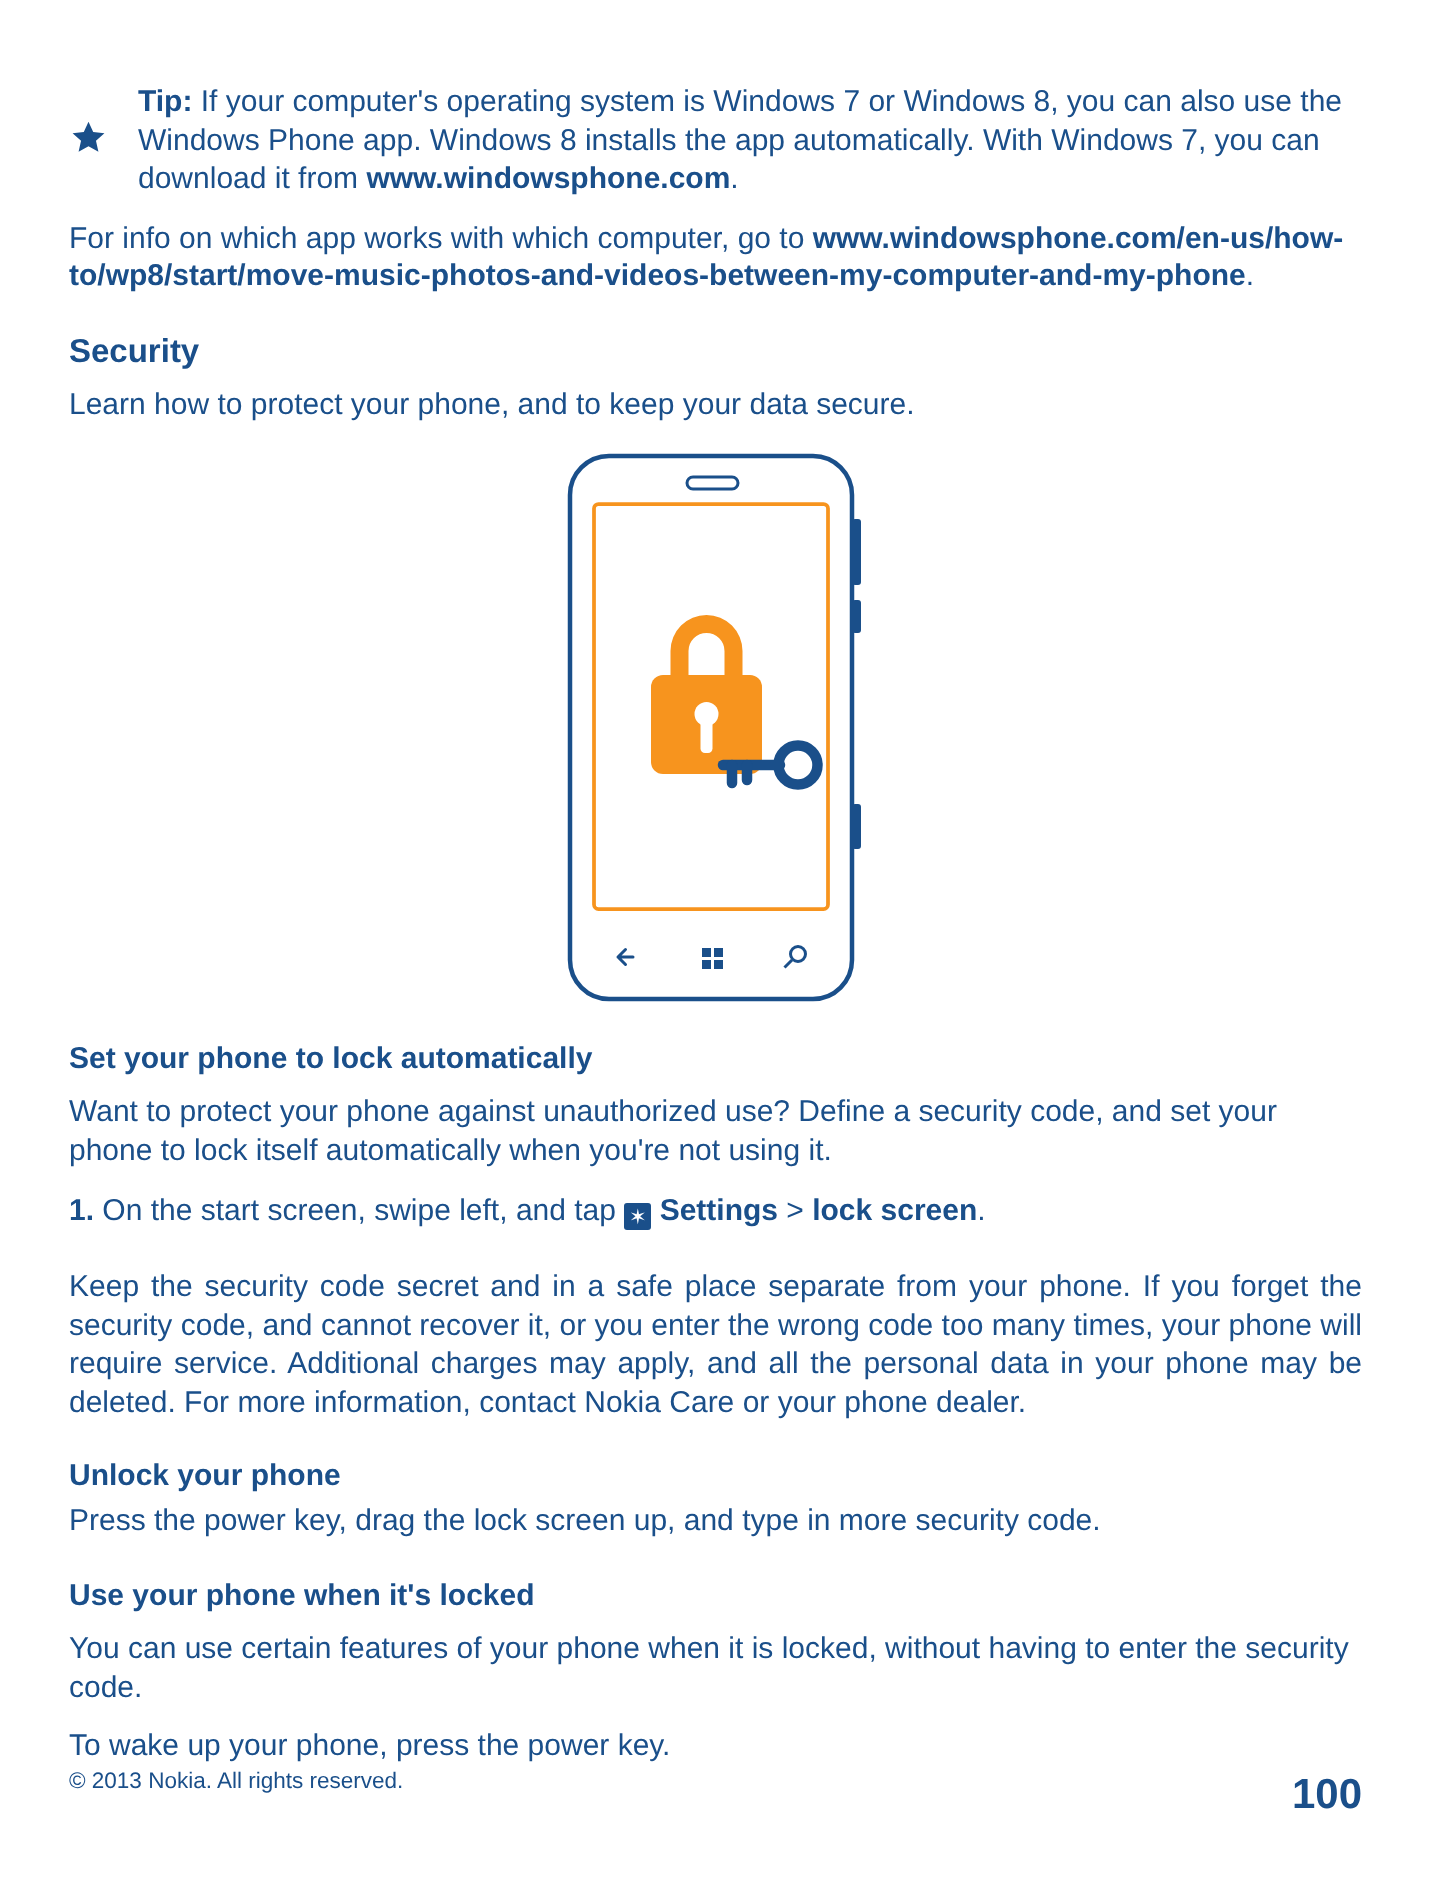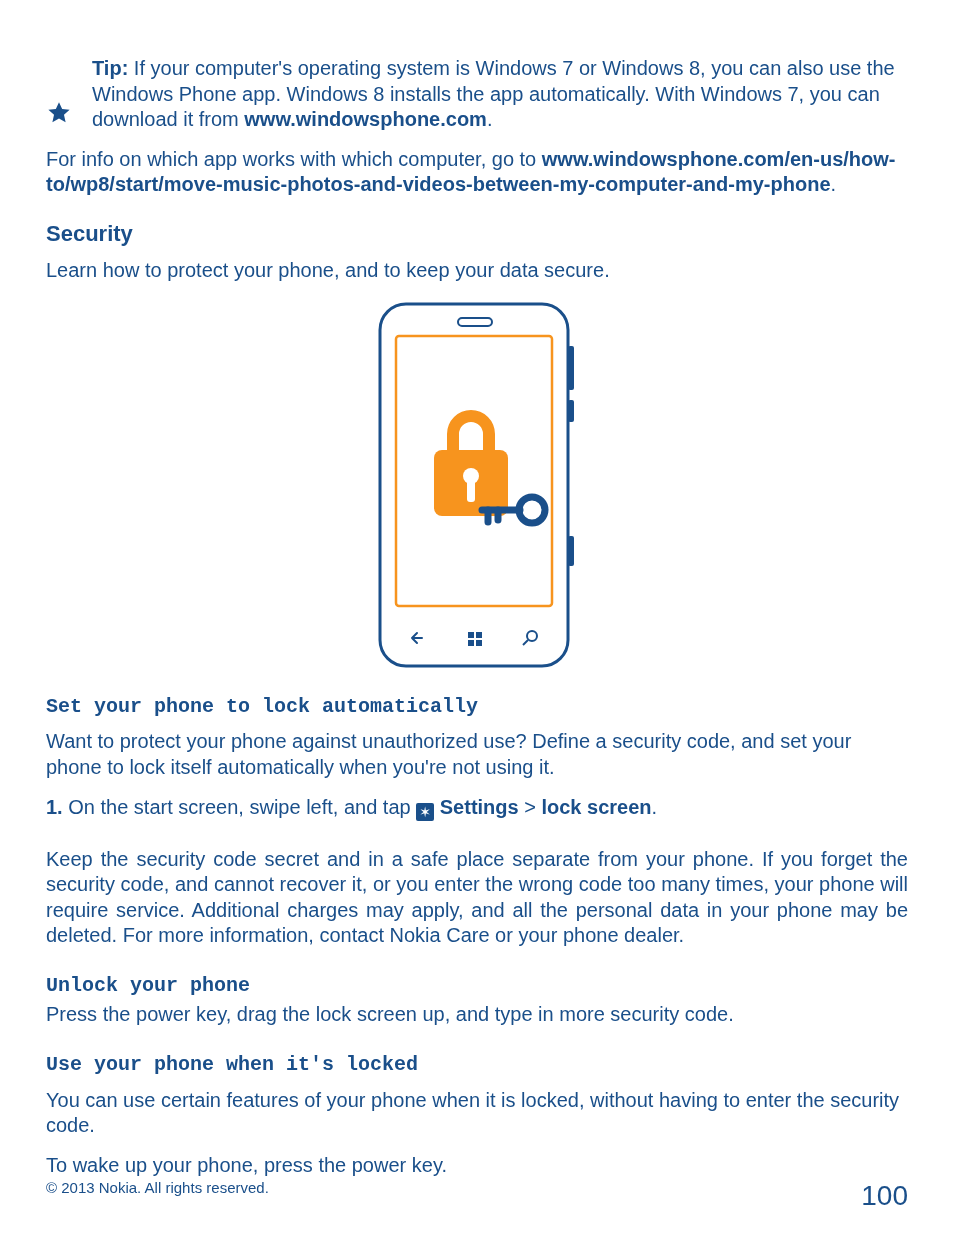--- a/index.html
+++ b/index.html
@@ -6,42 +6,42 @@
   html, body { width: 954px; height: 1258px; }
   body {
     font-family: "Segoe UI", Arial, sans-serif;
     font-size: 20px;
     color: #1a4f8a;
     background: #fff;
     padding: 56px 46px 0 46px;
     line-height: 1.28;
     position: relative;
   }
-  .tip-row { display: flex; align-items: flex-end; margin-bottom: 14px; }
+  .tip-row { display: flex; align-items: center; margin-bottom: 14px; }
   .star { flex: 0 0 auto; margin-right: 20px; margin-top: 2px; color: #1a4f8a; }
   .tip-text { flex: 1 1 auto; }
   .bold { font-weight: 700; }
   p { margin-bottom: 14px; }
   h2.section-head { font-size: 22px; font-weight: 700; margin: 22px 0 10px 0; }
-  h3.subhead { font-size: 20px; font-weight: 700; margin-top: 24px; margin-bottom: 10px; font-family: Liberation Mono, monospace; }
+  h3.subhead { font-size: 20px; font-weight: 700; margin-top: 24px; margin-bottom: 10px; }
   .illustration { display: flex; justify-content: center; margin: 16px 0 20px 0; }
   .step-line { margin-bottom: 0; }
   .steps { margin-bottom: 26px; }
   .inline-icon { display: inline-block; vertical-align: -3px; }
   .inline-icon.settings {
     width: 18px; height: 18px; background: #1a4f8a; color: #fff;
     text-align: center; font-size: 14px; line-height: 18px; border-radius: 2px;
   }
   .inline-icon.toggle svg { display: block; }
   .footer {
     position: absolute; left: 46px; right: 46px; bottom: 44px;
     display: flex; justify-content: space-between; align-items: flex-start;
     font-size: 15px;
   }
-  .page-num { font-size: 28px; font-weight: 400; }
+  .page-num { font-size: 28px; font-weight: 700; }
   .nowrap { white-space: nowrap; }
 </style>
 </head>
 <body>
 
 <div class="tip-row">
   <span class="star">
     <svg width="26" height="26" viewBox="0 0 24 24">
         <path fill="#1a4f8a" d="M12 2l2.9 6.3 6.9.7-5.2 4.7 1.5 6.8L12 17l-6.1 3.5 1.5-6.8L2.2 9l6.9-.7z"></path>
       </svg>

